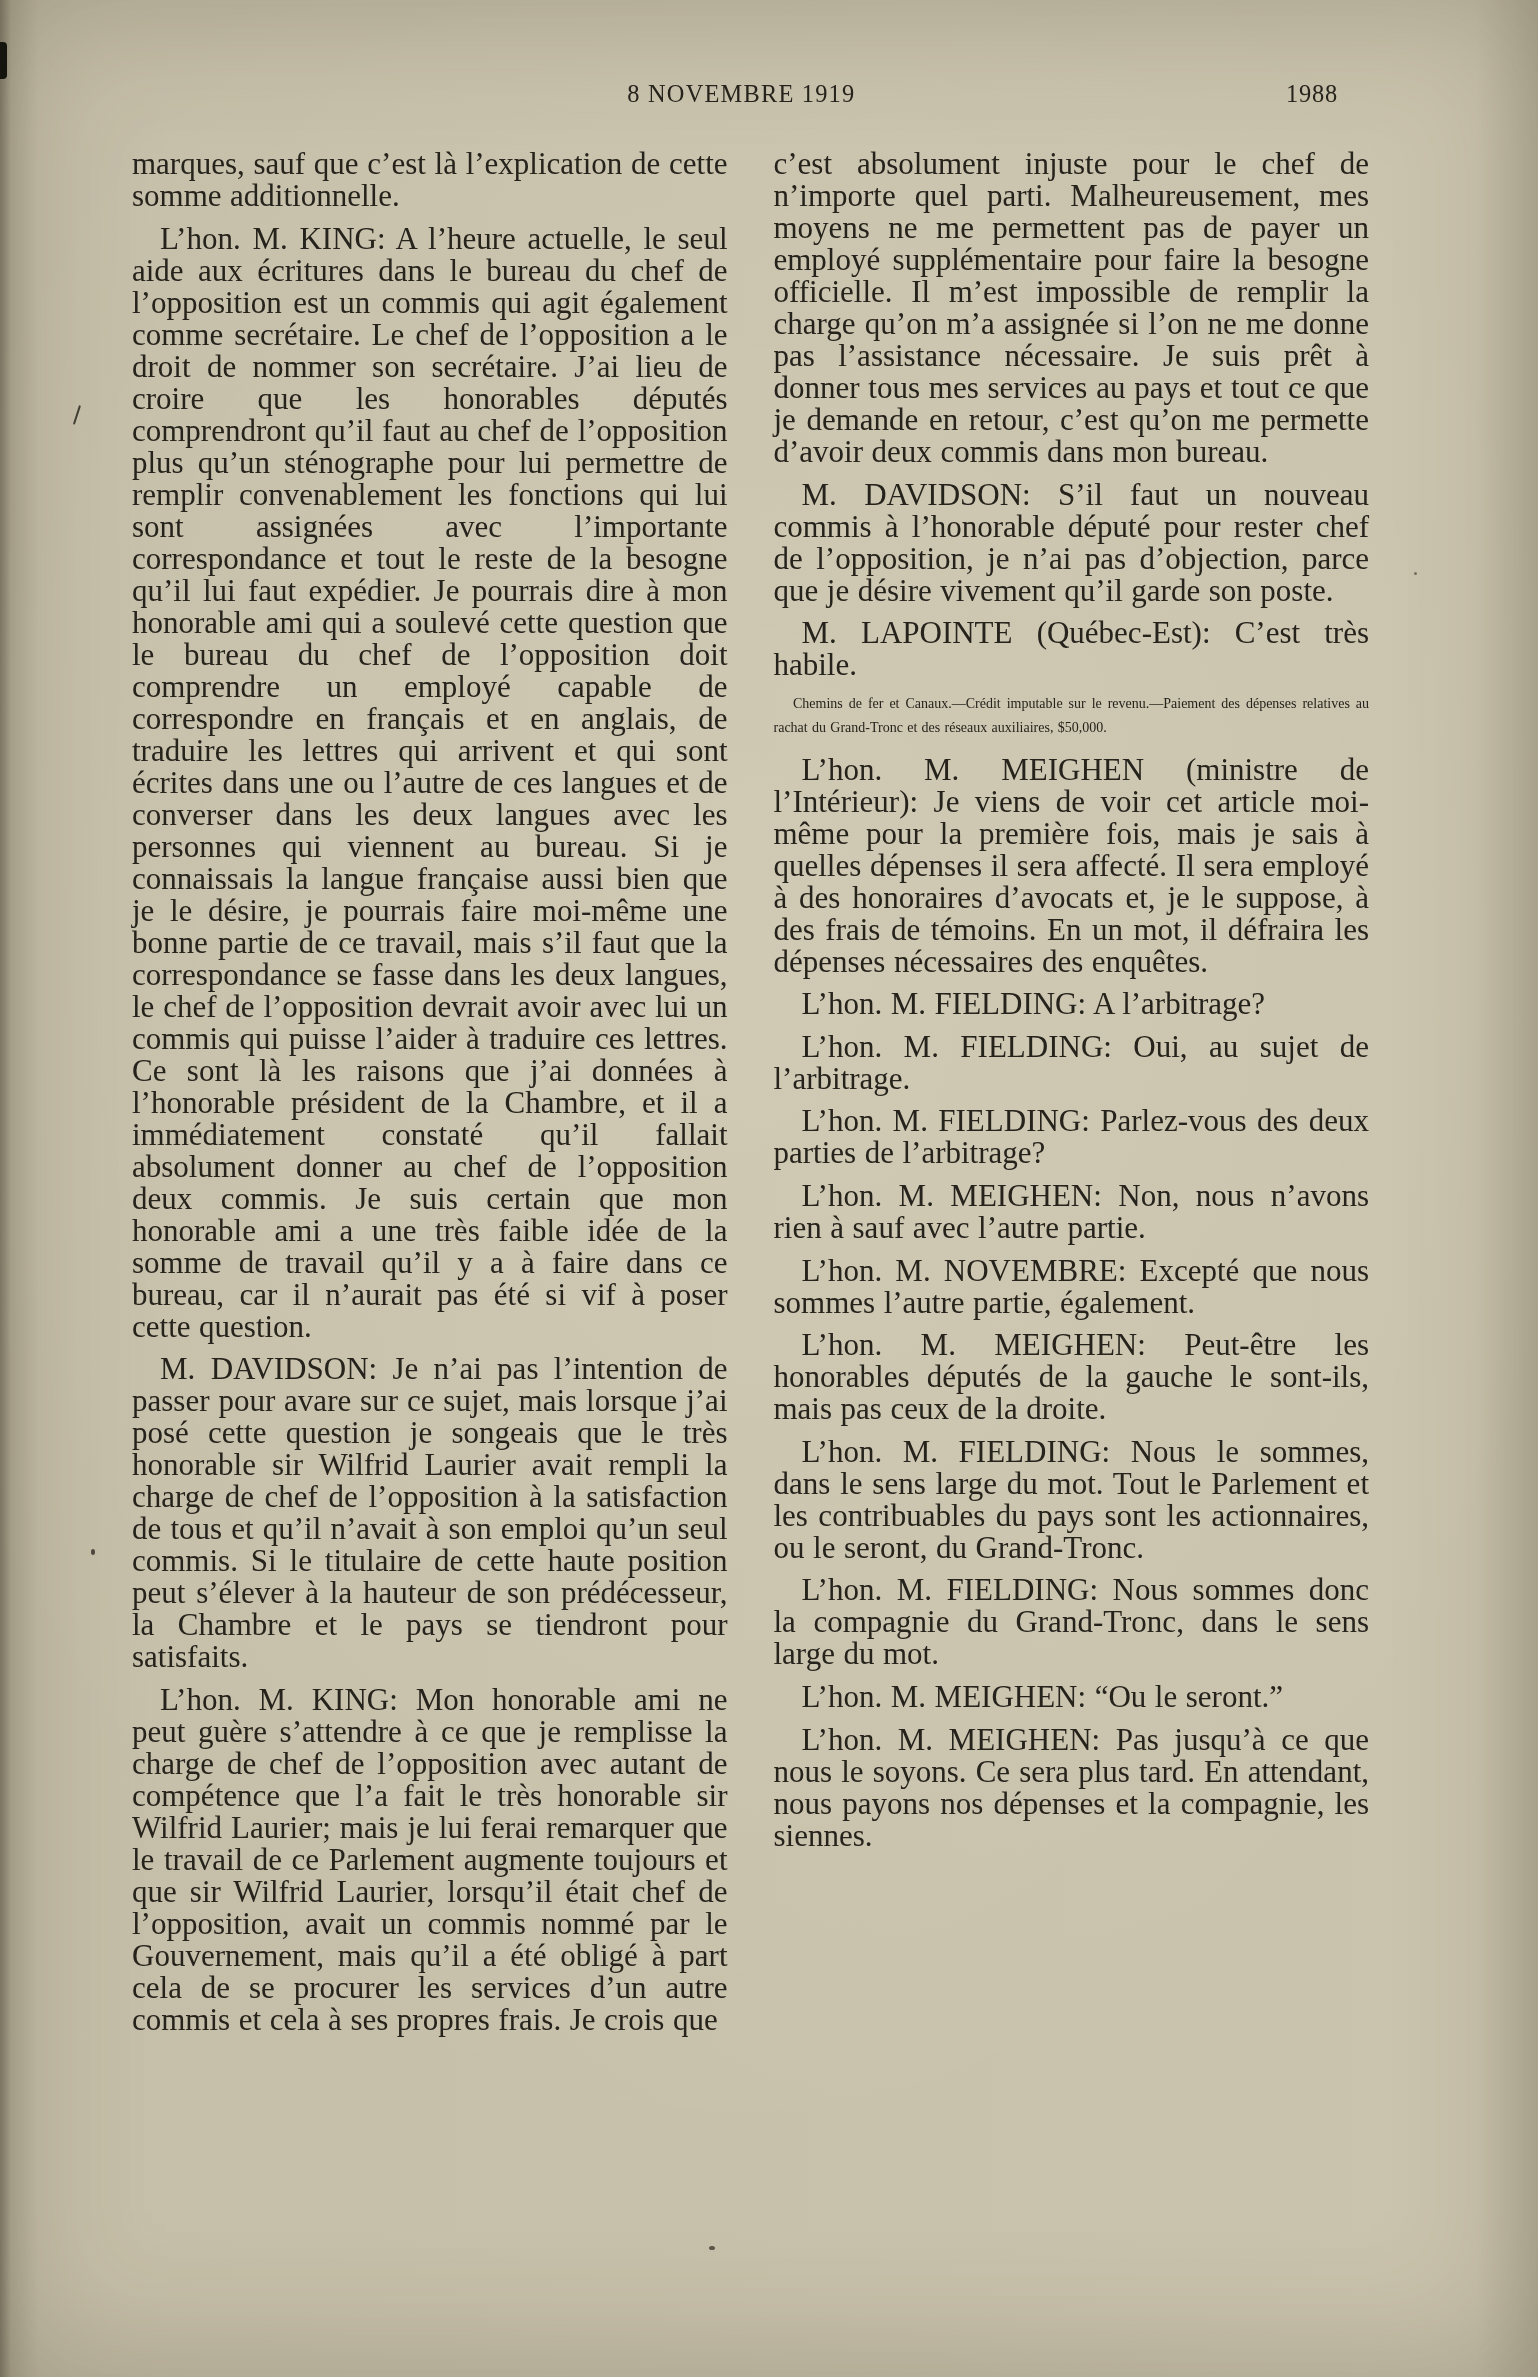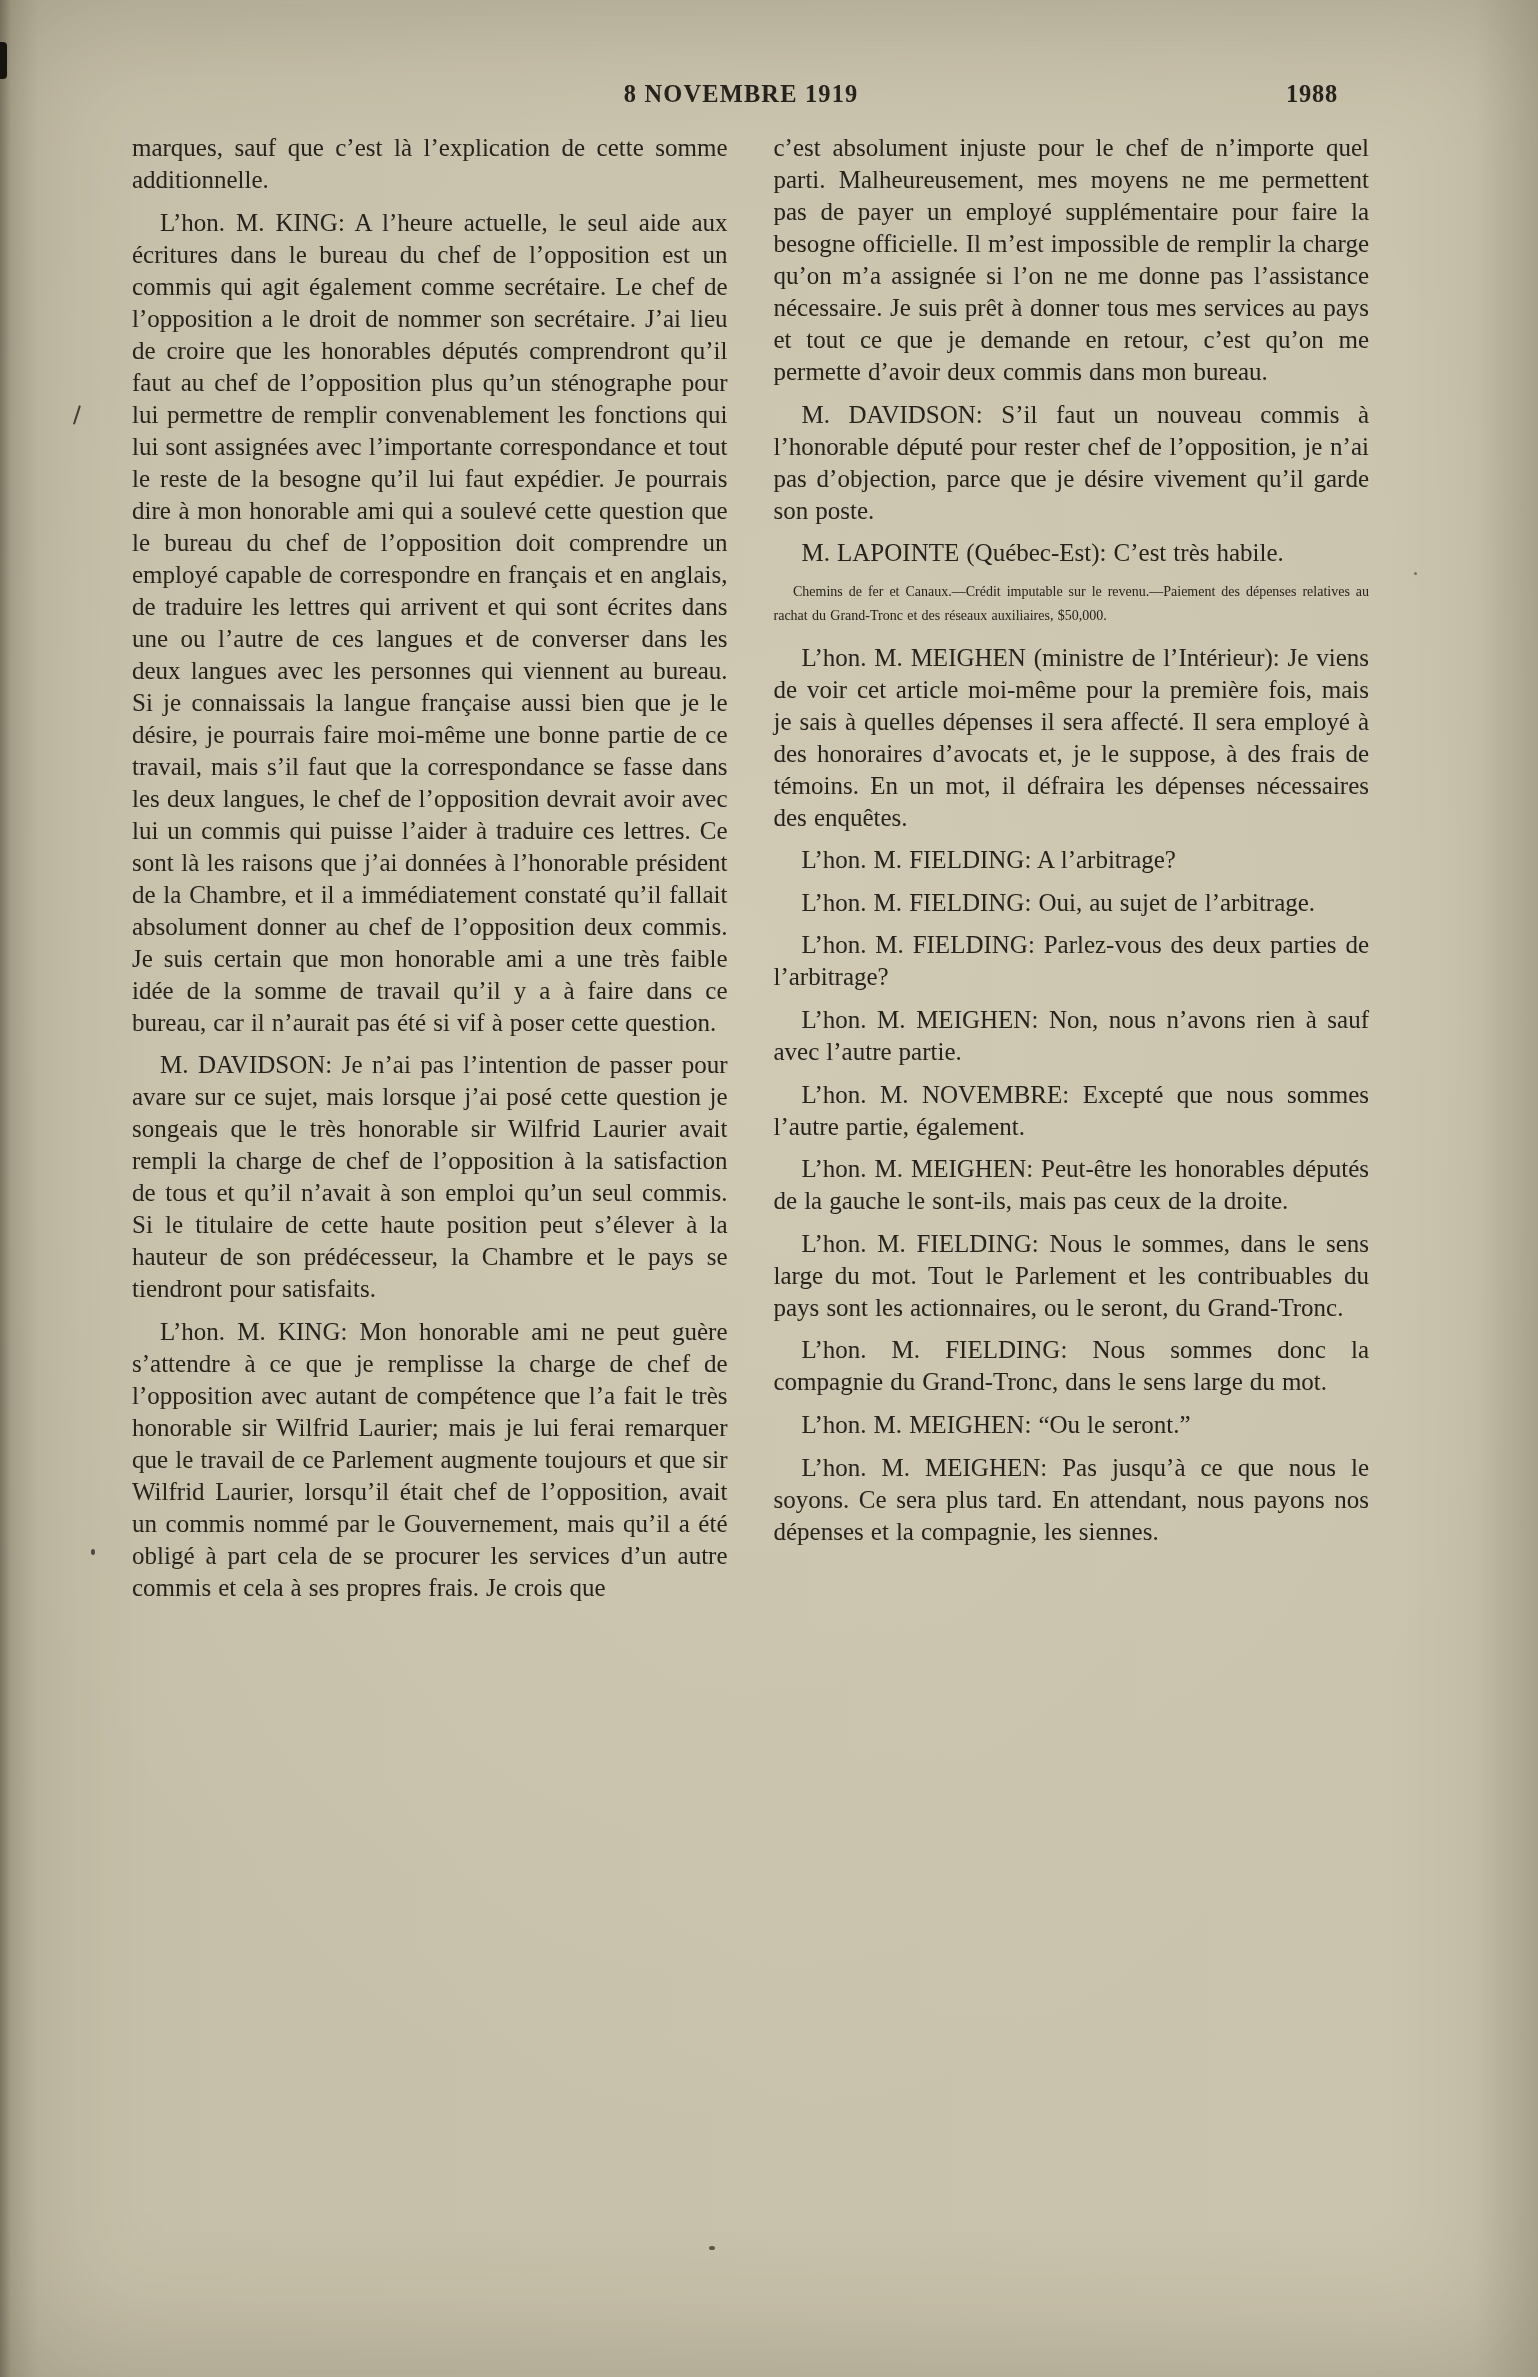--- a/index.html
+++ b/index.html
@@ -9,33 +9,33 @@
     font-family:"Liberation Serif","DejaVu Serif",serif;
     color:#26231c;
     background:
       radial-gradient(ellipse 1220px 1707px at 48% 40%, rgba(255,252,238,.16), rgba(0,0,0,0) 72%),
       linear-gradient(90deg, #aaa38d 0px, #c5beA8 2.5%, #cac3ad 96%, #b9b29c 100%),
       #c8c1ab;
     box-shadow: inset 0 0 138px rgba(70,62,44,.30);
   }
   .page { position:absolute; inset:0; padding:80px 169px 0 132px; box-sizing:border-box; }
 
-  .header { position:relative; height:34px; margin-bottom:18px;font-weight:bold; }
+  .header { position:relative; height:34px; margin-bottom:34px; }
   .date {
     position:absolute; left:50%; transform:translateX(-54%);
     font-size:24.4px; letter-spacing:1.2px; white-space:nowrap;
   }
   .pagenum { position:absolute; right:31px; top:0; font-size:24.4px; letter-spacing:0.8px; }
 
   .columns { display:flex; gap:46px; }
   .col { flex:1 1 0; min-width:0; }
 
   p.para {
     margin:0 0 10.6px 0;
-    font-size:25px; line-height:32px;
+    font-size:31px; line-height:32px;
     text-align:justify; text-indent:28px;
     hyphens:auto; -webkit-hyphens:auto;
     word-spacing:0.8px;
   }
   p.continuation { text-indent:0; }
   p.note {
     font-size:14px; line-height:24.4px;
     text-indent:19.5px; margin:3.3px 0 13px 0;
   }
 

